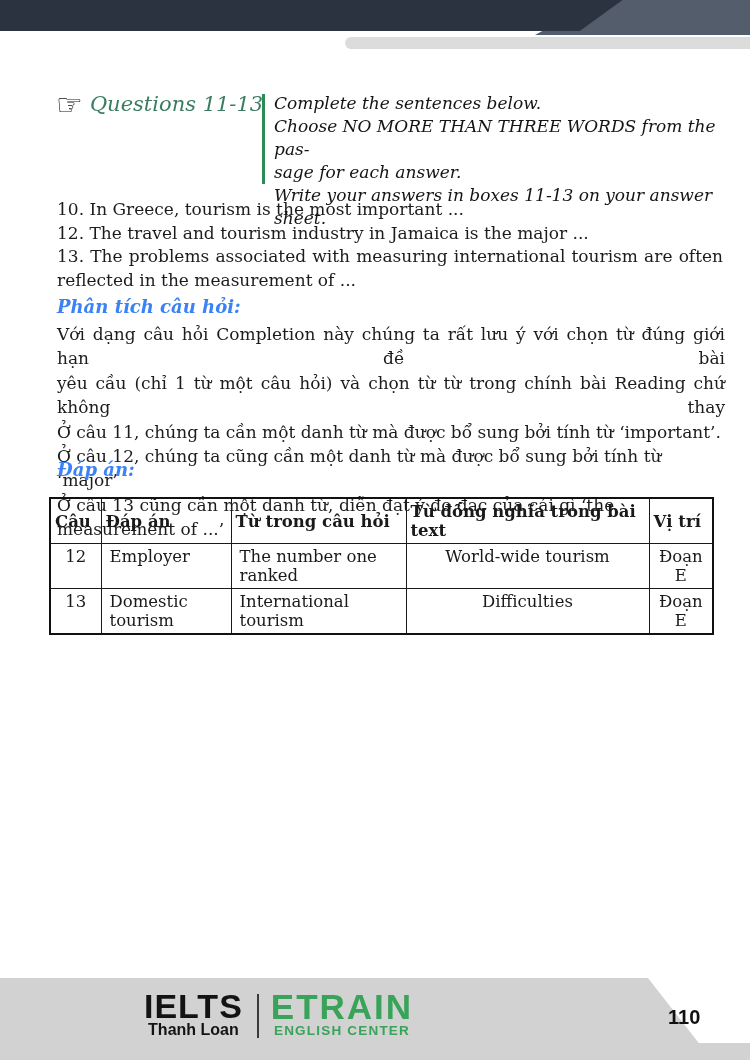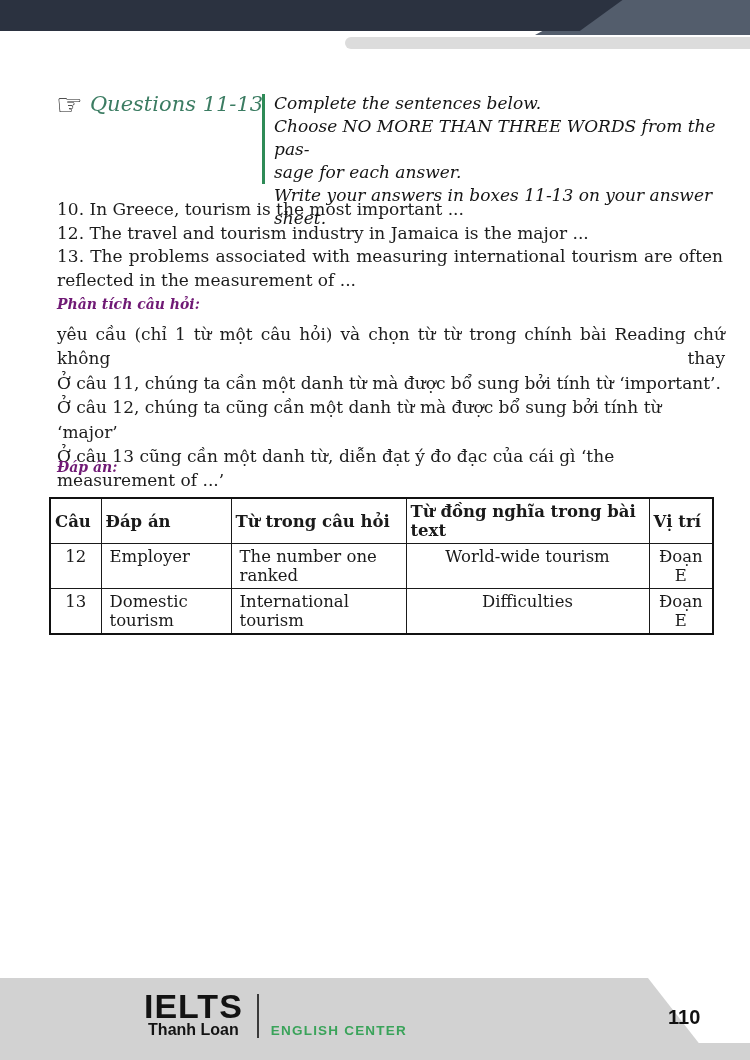--- a/index.html
+++ b/index.html
@@ -19,21 +19,21 @@
   .qh{position:absolute;left:56px;top:90px;display:flex;align-items:flex-start;}
   .hand{font-size:30px;line-height:1;color:#111;margin-right:7px;}
   .qh-title{font-style:italic;color:#3b7c62;font-size:21px;line-height:1.2;padding-top:2px;}
   .green-bar{position:absolute;left:262px;top:94px;width:3px;height:90px;background:#2e8b57;}
   .instructions{position:absolute;left:274px;top:92px;width:466px;
     font-style:italic;font-size:17px;line-height:23px;color:#141414;}
   
   .questions{position:absolute;left:57px;top:198px;width:666px;font-size:17px;line-height:23.5px;}
   .stretch{text-align:justify;text-align-last:justify;}
   .green-head{position:absolute;left:57px;font-weight:bold;font-style:italic;
-    color:#701a75;font-size:14px;}
+    color:#3b82f6;font-size:18px;}
   .analysis{position:absolute;left:57px;top:322px;width:668px;font-size:17px;line-height:24.4px;}
   
   .ans-table{position:absolute;left:49px;top:497px;border-collapse:collapse;
     font-size:16.5px;color:#1a1a1a;table-layout:fixed;}
   .ans-table td,.ans-table th{border:1.6px solid #1a1a1a;padding:3px 8px;
     white-space:pre-line;vertical-align:top;}
   .ans-table{border:2.5px solid #111;}
   .ans-table th{font-weight:bold;text-align:left;vertical-align:middle;height:30px;padding:3px 4px;}
   .r-tall td{height:70px;line-height:31px;}
   .r-std td{height:27px;}
@@ -76,20 +76,21 @@
 
 <div class="questions">
   <div>10. In Greece, tourism is the most important ...</div>
   <div>12. The travel and tourism industry in Jamaica is the major ...</div>
   <div class="stretch">13. The problems associated with measuring international tourism are often</div>
   <div>reflected in the measurement of ...</div>
 </div>
 
 <div class="green-head" style="top:296px;">Phân tích câu hỏi:</div>
 <div class="analysis">
+  <div class="stretch">Với dạng câu hỏi Completion này chúng ta rất lưu ý với chọn từ đúng giới hạn đề bài</div>
   <div class="stretch">yêu cầu (chỉ 1 từ một câu hỏi) và chọn từ từ trong chính bài Reading chứ không thay</div>
   <div>Ở câu 11, chúng ta cần một danh từ mà được bổ sung bởi tính từ ‘important’.</div>
   <div>Ở câu 12, chúng ta cũng cần một danh từ mà được bổ sung bởi tính từ ‘major’</div>
   <div>Ở câu 13 cũng cần một danh từ, diễn đạt ý đo đạc của cái gì ‘the measurement of ...’</div>
 </div>
 
 <div class="green-head" style="top:459px;">Đáp án:</div>
 
 <table class="ans-table">
   <colgroup>
@@ -126,16 +127,17 @@
 
 <div class="footer-plate"></div>
 <div class="footer-strip"></div>
 <div class="logo-wrap">
   <div class="ielts-block">
     <div class="ielts-main">IELTS</div>
     <div class="ielts-sub">Thanh Loan</div>
   </div>
   <div class="logo-div"></div>
   <div class="etrain-block">
+    <div class="etrain-main">ETRAIN</div>
     <div class="etrain-sub">ENGLISH CENTER</div>
   </div>
 </div>
 <div class="page-num">110</div>
 
 </body></html>

